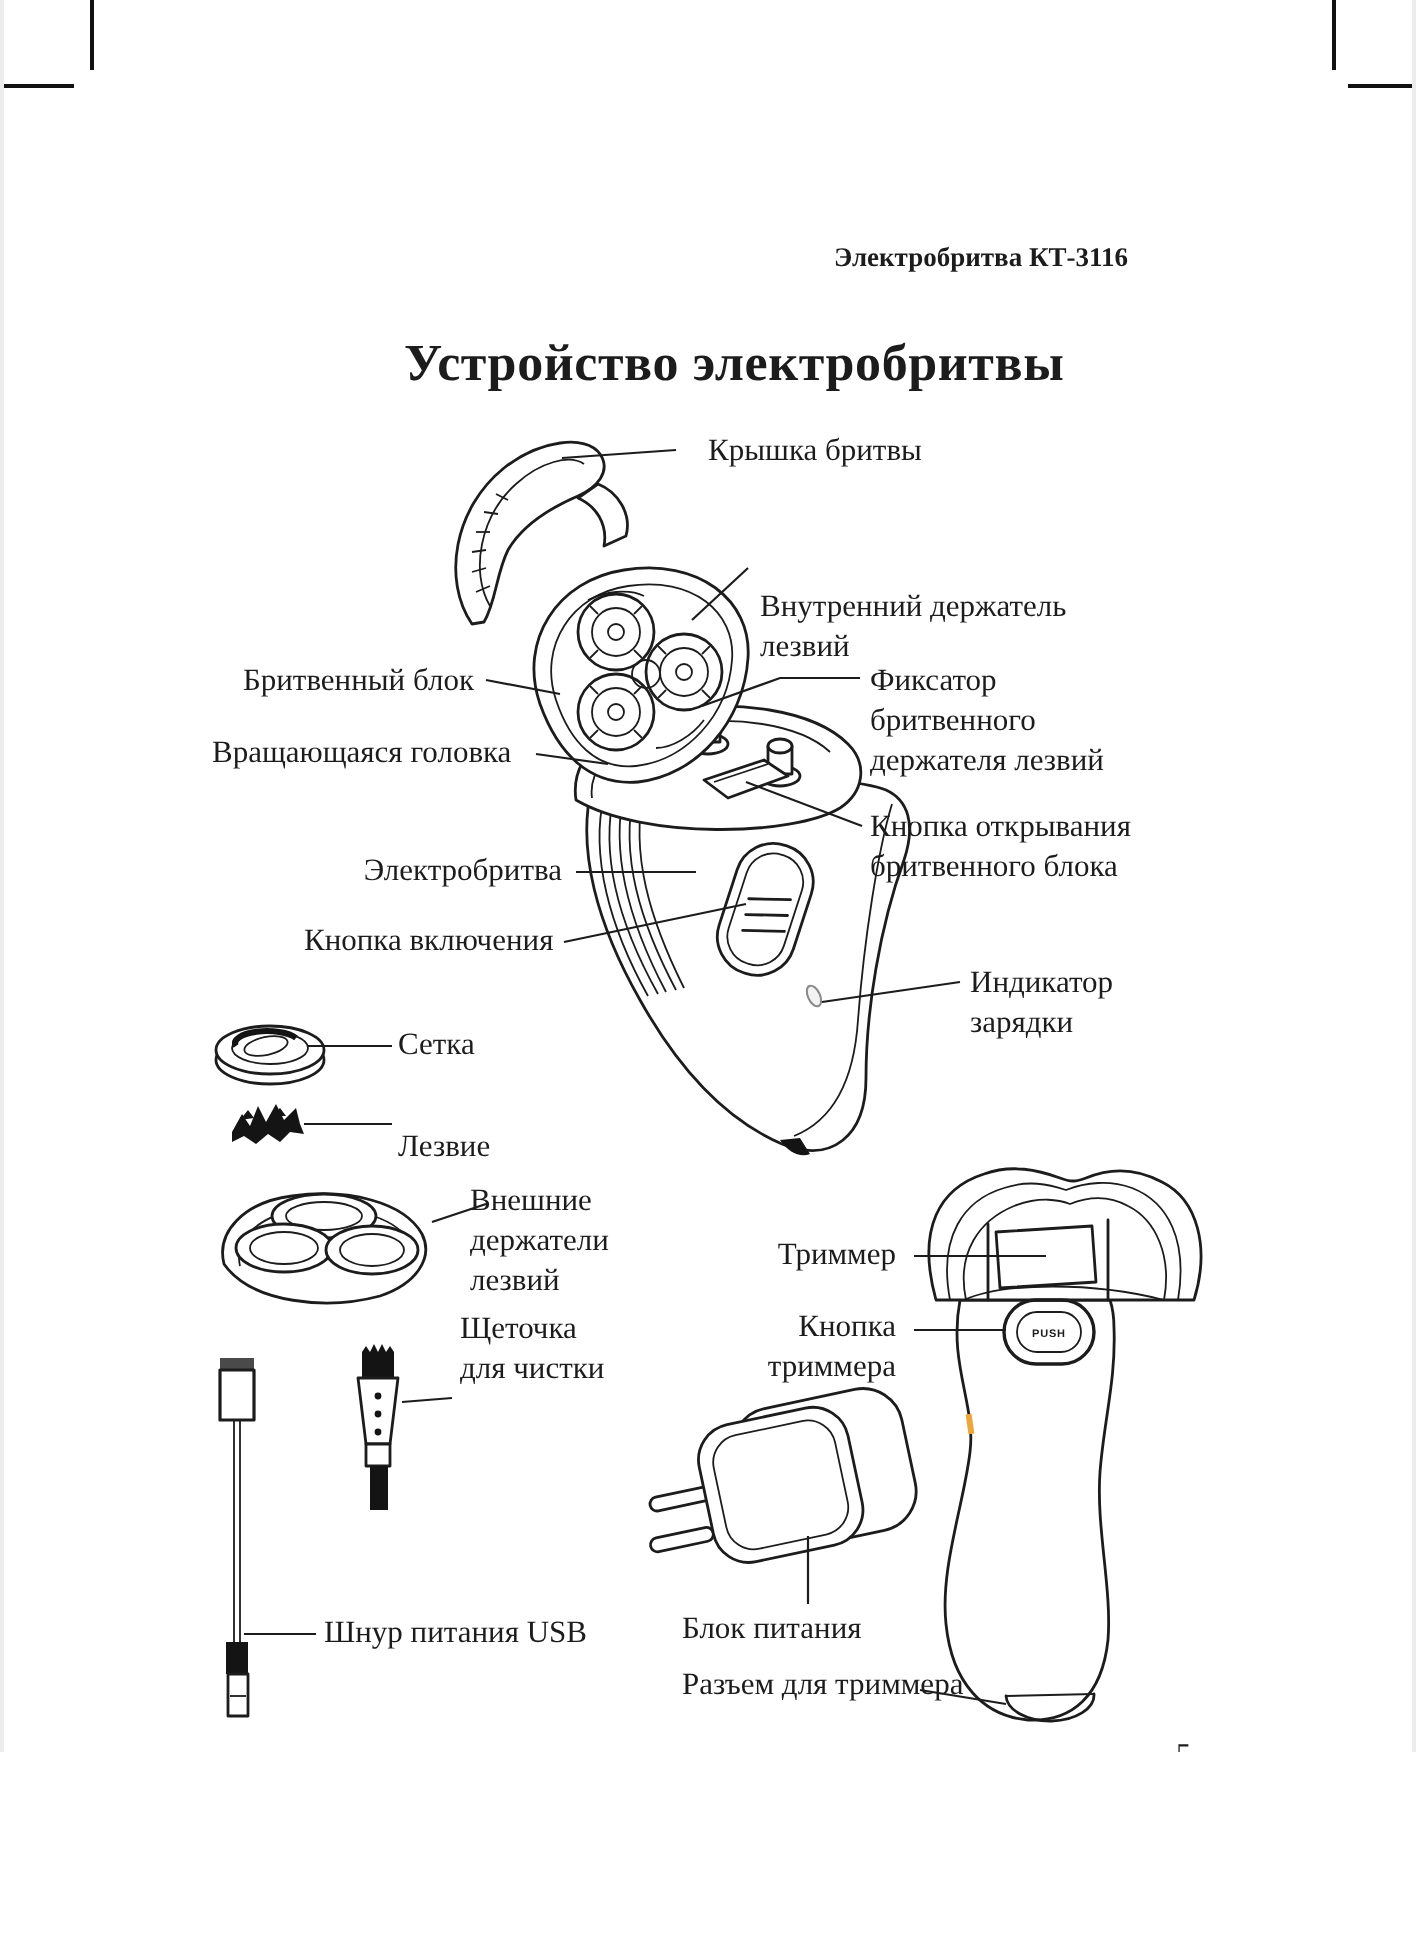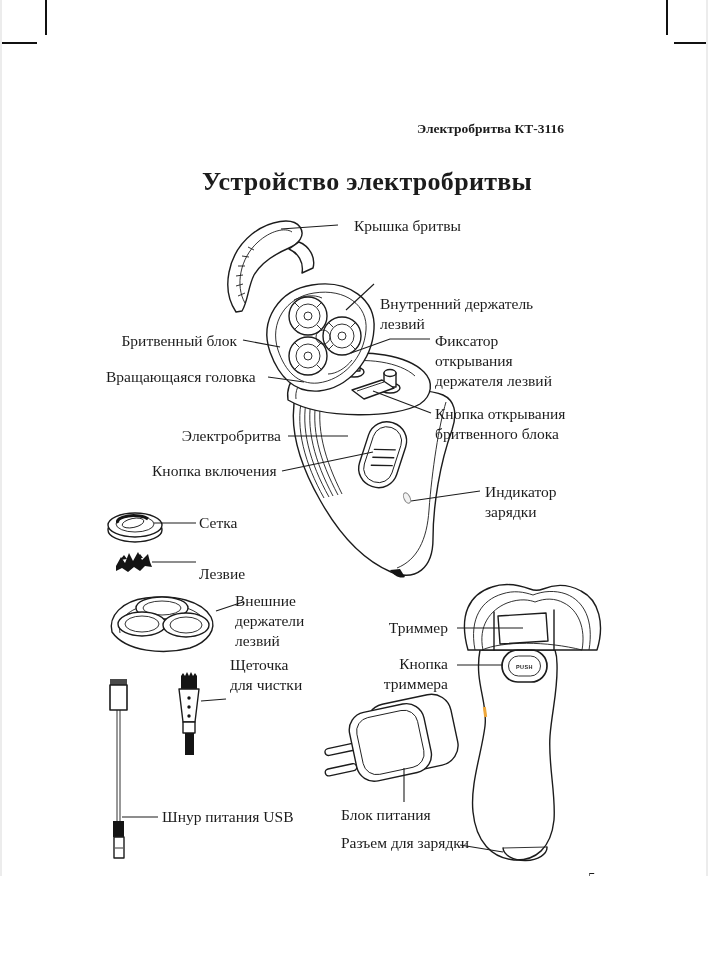--- a/index.html
+++ b/index.html
@@ -223,21 +223,21 @@
     <div>Внутренний держатель</div>
     <div>лезвий</div>
   </div>
 
   <div class="lbl r" style="right:469px;top:331px;">Бритвенный блок</div>
 
   <div class="lbl" style="left:104px;top:367px;">Вращающаяся головка</div>
 
   <div class="lbl" style="left:433px;top:331px;">
     <div>Фиксатор</div>
-    <div>открывания</div>
+    <div>бритвенного</div>
     <div>держателя лезвий</div>
   </div>
 
   <div class="lbl" style="left:433px;top:404px;">
     <div>Кнопка открывания</div>
     <div>бритвенного блока</div>
   </div>
 
   <div class="lbl r" style="right:425px;top:426px;">Электробритва</div>
 
@@ -260,21 +260,21 @@
 
   <div class="lbl" style="left:228px;top:655px;">
     <div>Щеточка</div>
     <div>для чистки</div>
   </div>
 
   <div class="lbl" style="left:160px;top:807px;">Шнур питания USB</div>
 
   <div class="lbl" style="left:339px;top:805px;">Блок питания</div>
 
-  <div class="lbl" style="left:339px;top:833px;">Разъем для зарядки</div>
+  <div class="lbl" style="left:339px;top:833px;">Разъем для триммера</div>
 
   <div class="lbl r" style="right:258px;top:618px;">Триммер</div>
 
   <div class="lbl r" style="right:258px;top:654px;">
     <div>Кнопка</div>
     <div>триммера</div>
   </div>
 
 </div>
 

